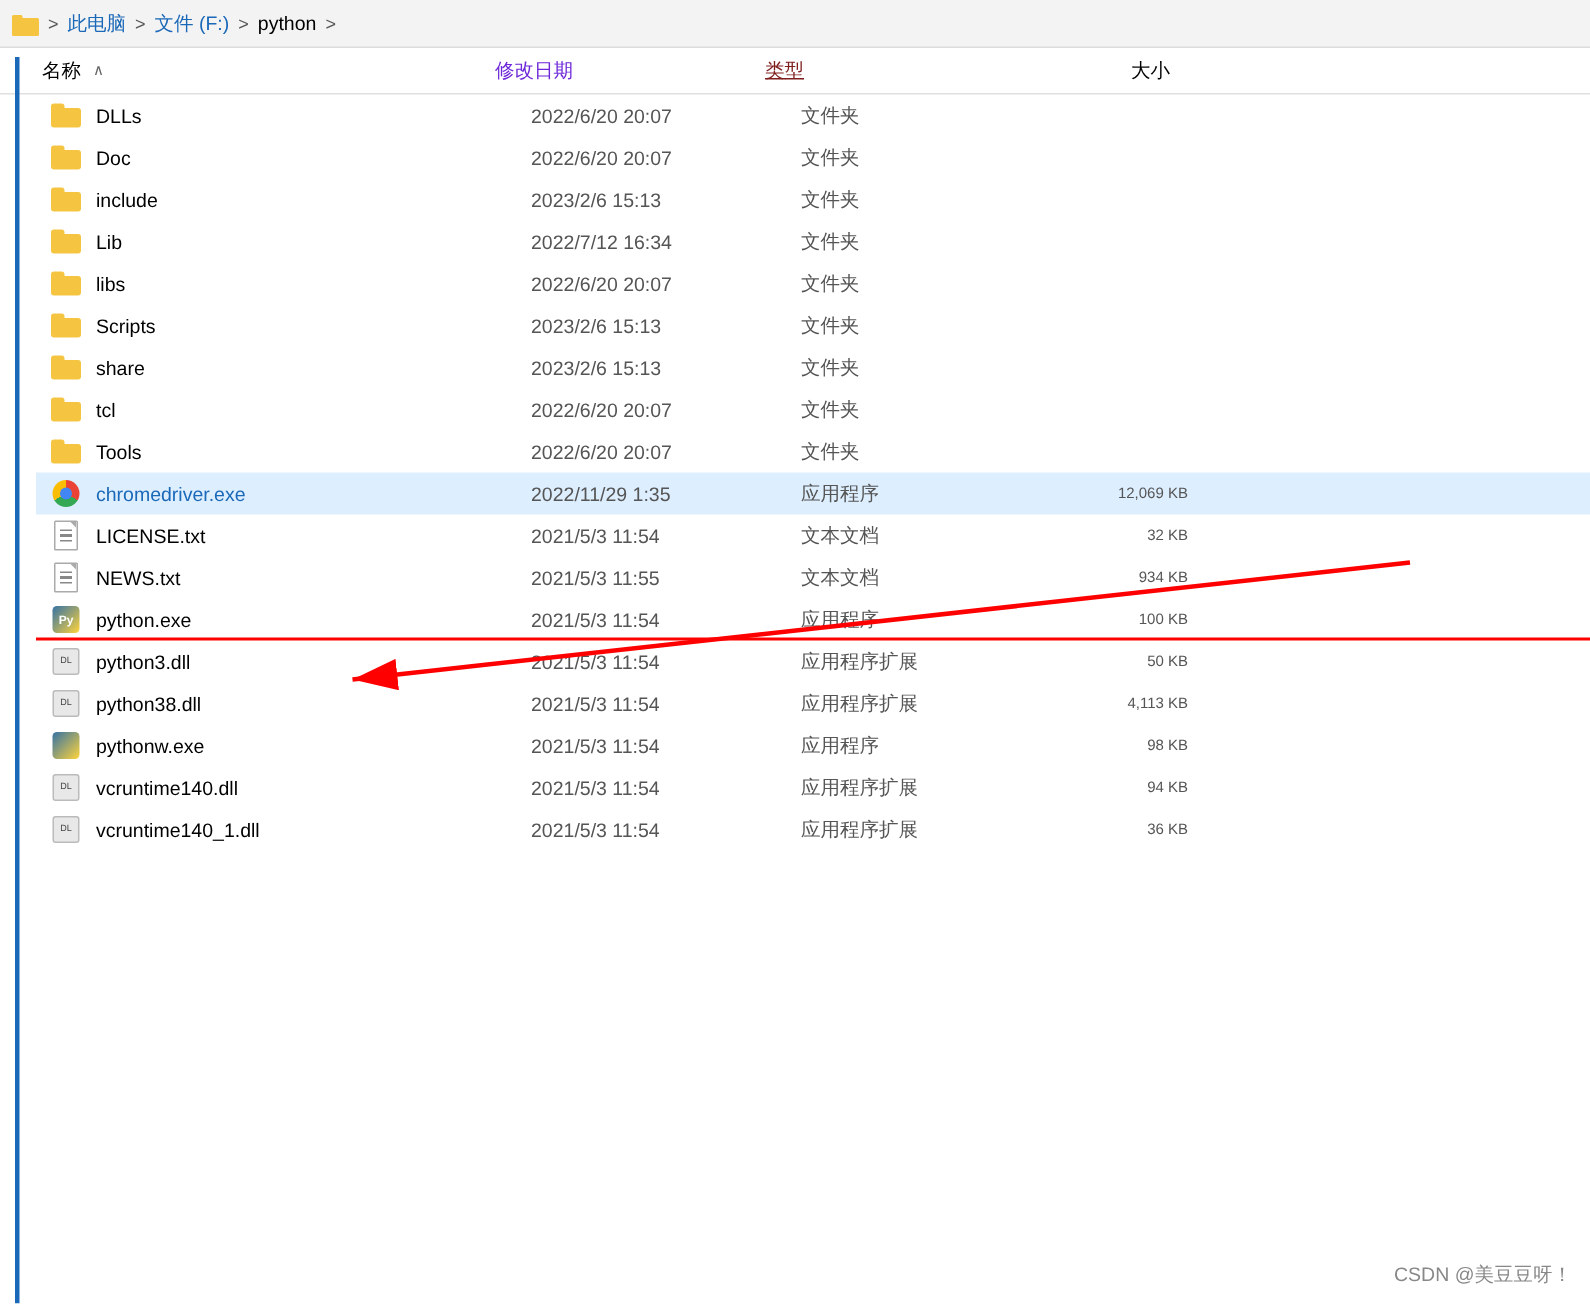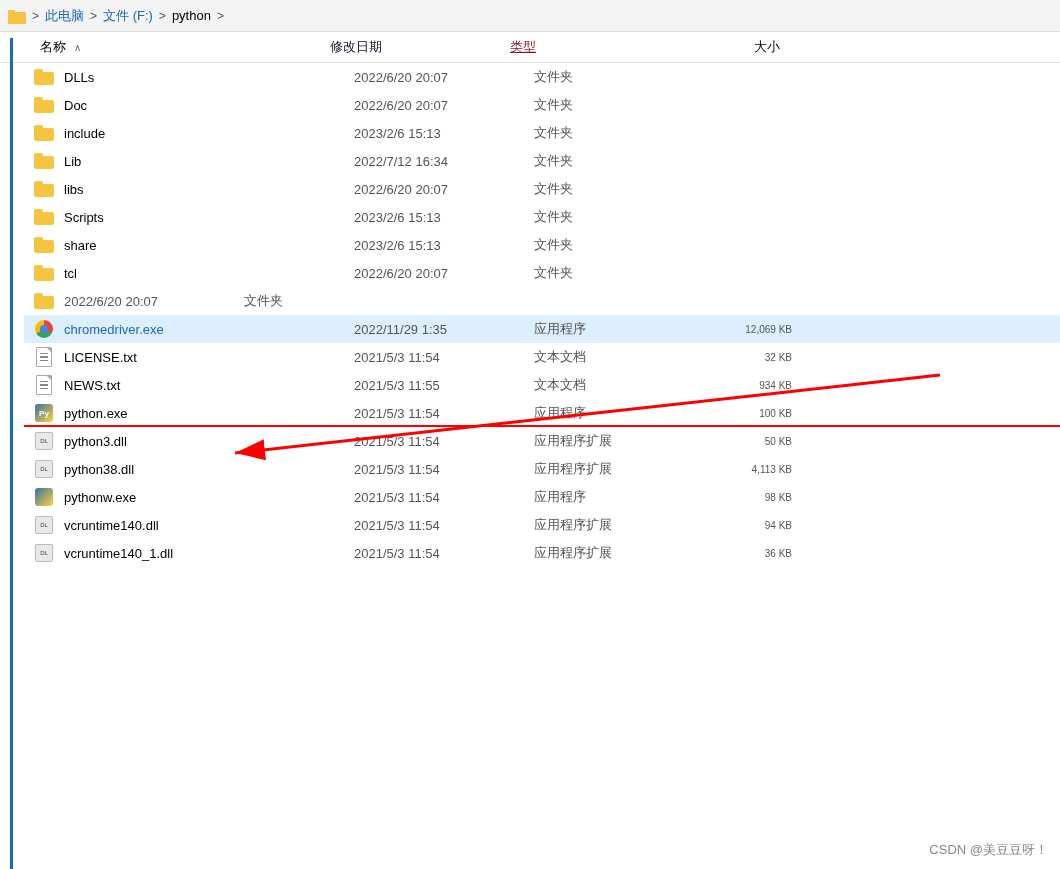--- a/index.html
+++ b/index.html
@@ -47,32 +47,32 @@
     .col-header {
       display: flex;
       align-items: center;
       padding: 6px 0;
       border-bottom: 1px solid #e0e0e0;
       background: #fff;
       user-select: none;
     }
     .col-name-header {
       width: 330px;
-      padding-left: 40px;
+      padding-left: 28px;
       font-size: 13px;
       color: #000;
       display: flex;
       align-items: center;
       gap: 8px;
       cursor: pointer;
     }
     .col-date-header {
       width: 180px;
       font-size: 13px;
-      color: #0f172a;
+      color: #6d28d9;
       cursor: pointer;
     }
     .col-type-header {
       width: 150px;
       font-size: 13px;
       color: #7f1d1d;
       cursor: pointer;
       text-decoration: underline;
     }
     .col-size-header {
@@ -383,20 +383,21 @@
         </div>
         <div class="file-name-cell">tcl</div>
         <div class="file-date-cell">2022/6/20 20:07</div>
         <div class="file-type-cell">文件夹</div>
         <div class="file-size-cell"></div>
       </div>
       <div class="file-row">
         <div class="file-icon-cell">
           <div class="icon-folder"></div>
         </div>
+        <div class="file-name-cell">Tools</div>
         <div class="file-date-cell">2022/6/20 20:07</div>
         <div class="file-type-cell">文件夹</div>
         <div class="file-size-cell"></div>
       </div>
       <div class="file-row highlighted">
         <div class="file-icon-cell">
           <div class="icon-chrome"></div>
         </div>
         <div class="file-name-cell blue">chromedriver.exe</div>
         <div class="file-date-cell">2022/11/29 1:35</div>

